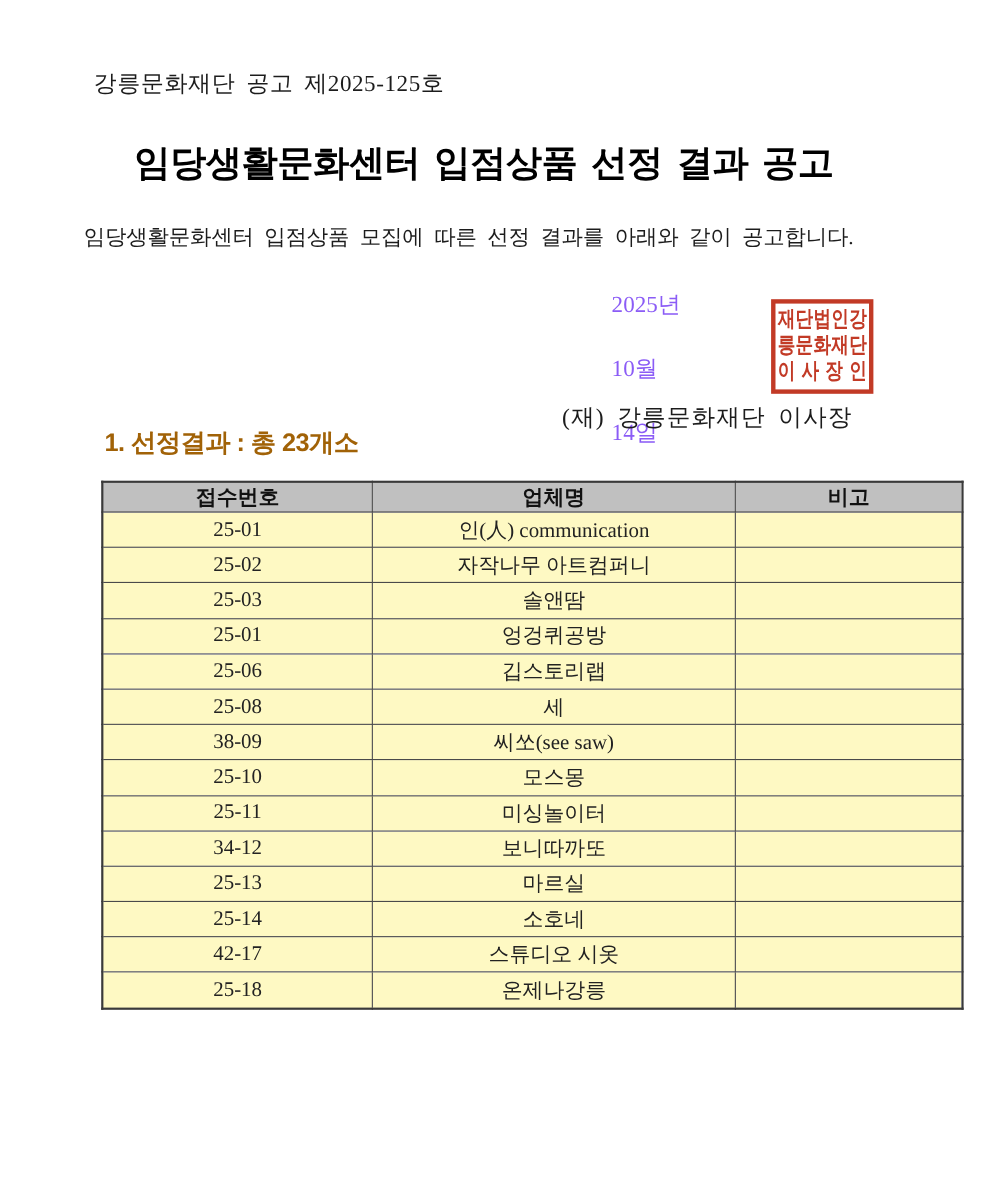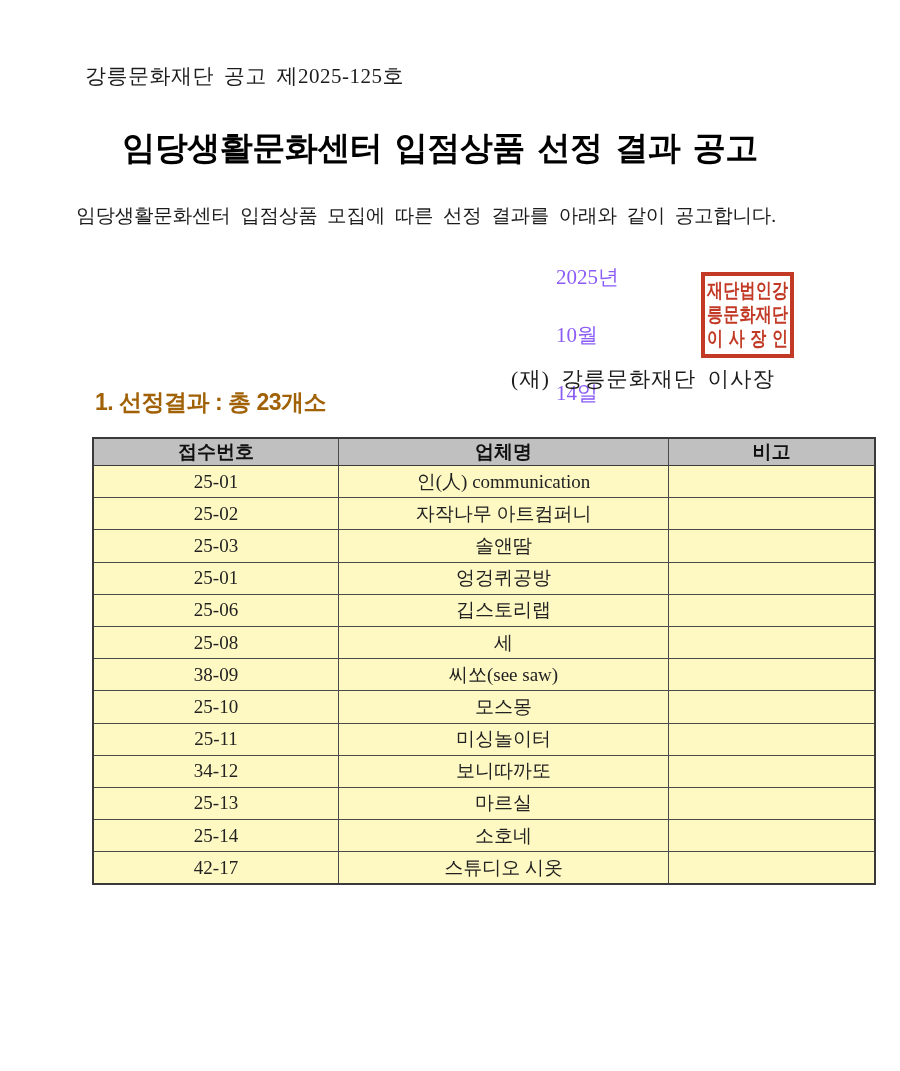--- a/index.html
+++ b/index.html
@@ -278,16 +278,21 @@
     </tr>
 
 
 
     <tr>
       <td>42-17</td>
       <td>스튜디오 시옷</td>
       <td></td>
     </tr>
 
+    <tr>
+      <td>25-18</td>
+      <td>온제나강릉</td>
+      <td></td>
+    </tr>
   </tbody>
   </table>
 
 </div>
 
 </body></html>

